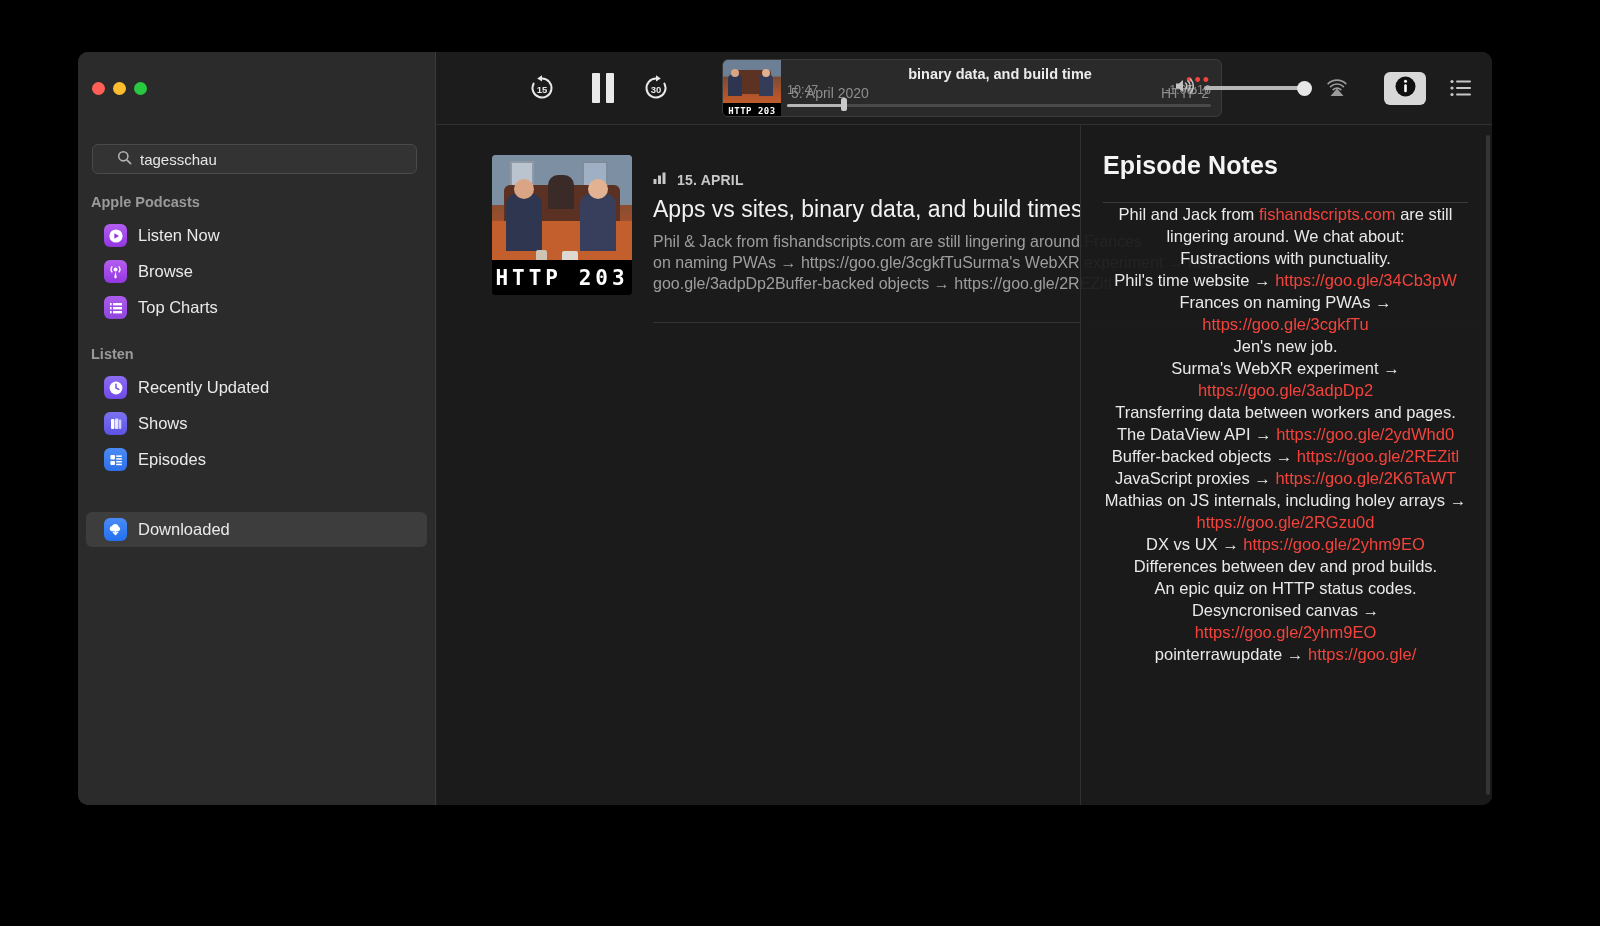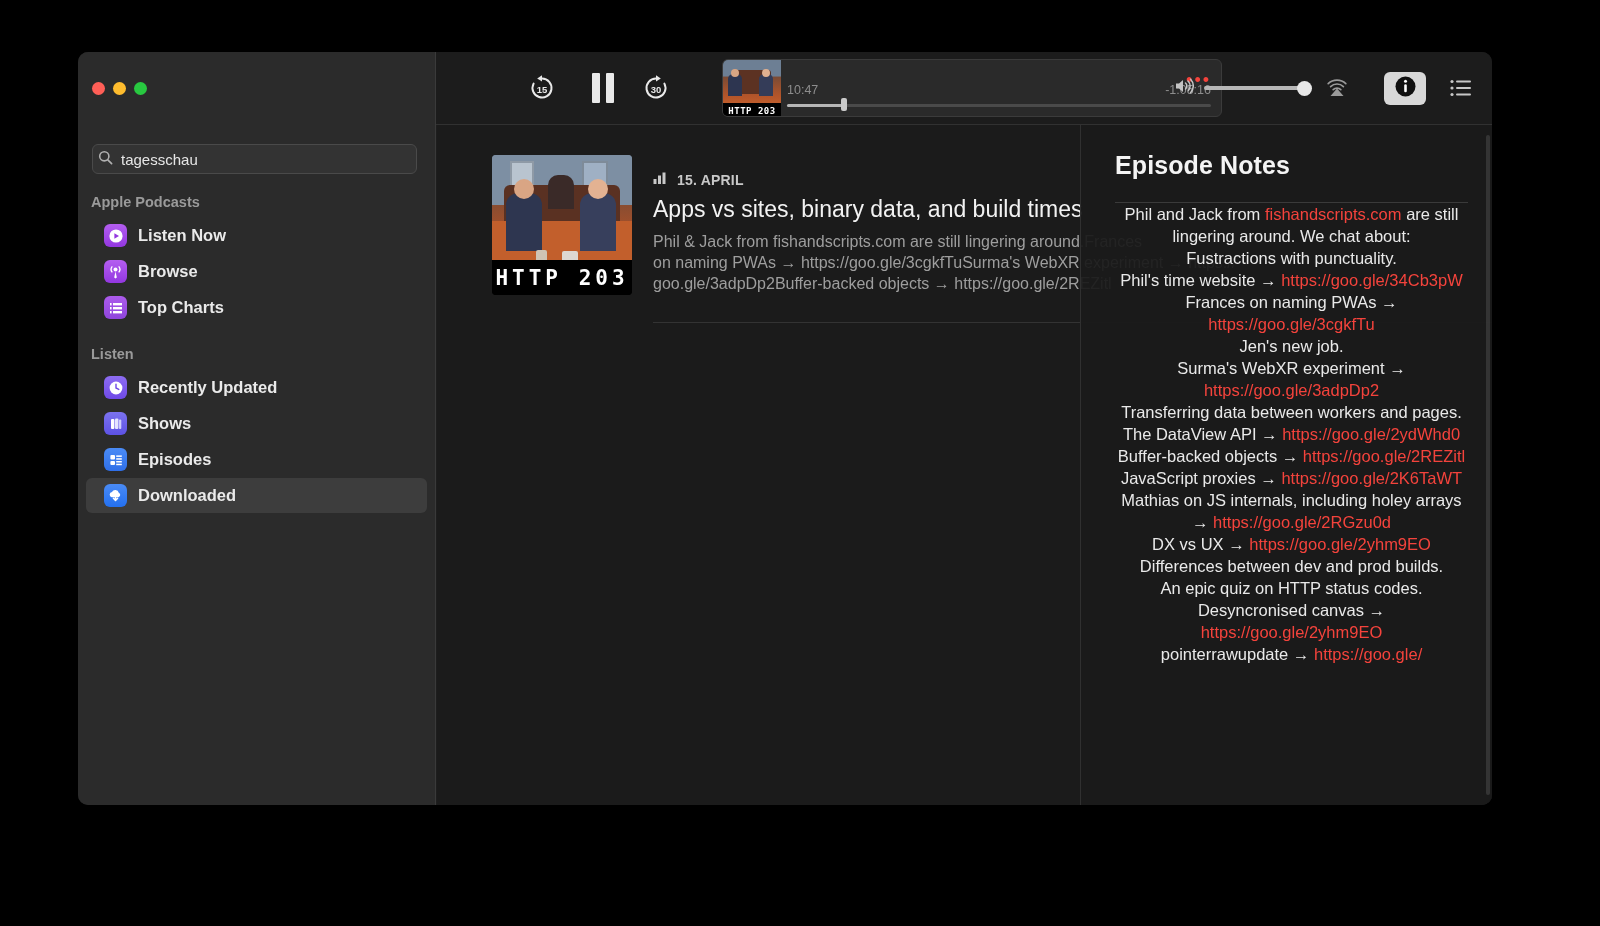--- a/index.html
+++ b/index.html
@@ -165,37 +165,37 @@
     border-right: 1px solid #3a3a3a;
     box-sizing: border-box;
   }
   #search-box {
     position: absolute; left: 14px; top: 20px;
     width: 325px; height: 30px;
     background: #333333;
     border: 1px solid #4a4a4a;
     border-radius: 6px;
     box-sizing: border-box;
-    display: flex; align-items: center; padding: 0 5px; gap: 8px;
+    display: flex; align-items: center; padding: 0 24px; gap: 8px;
   }
   #search-value {
     color: #e6e6e6; font-size: 15px;
   }
   .sb-header {
     position: absolute; left: 13px;
     color: #9a9a9a; font-size: 14.5px; font-weight: bold;
   }
   .sb-item {
     position: absolute; left: 8px; right: 8px;
     height: 35px; border-radius: 6px;
     display: flex; align-items: center; gap: 11px;
     padding-left: 18px; box-sizing: border-box;
   }
-  .sb-item.selected { background: #3d3d3d; }
-  .sb-label { color: #eaeaea; font-size: 16.5px; font-weight: bold; }
+  .sb-item.selected { background: #3d3d3d; margin-top: 34px; }
+  .sb-label { color: #eaeaea; font-size: 16.5px; }
   .sb-icon {
     width: 23px; height: 23px; border-radius: 6px;
     display: flex; align-items: center; justify-content: center;
     flex: 0 0 auto;
   }
 
   
   #main {
     position: absolute; left: 359px; top: 73px;
     right: 0; bottom: 0;
@@ -250,21 +250,21 @@
     width: 900px; height: 1px; background: #333333;
   }
 
   
   #notes-panel {
     position: absolute; right: 0; top: 0; bottom: 0;
     width: 412px;
     background: rgba(26,26,26,.93);
     border-left: 1px solid #303030;
     box-sizing: border-box;
-    padding: 26px 24px 0 34px;
+    padding: 26px 24px 0 22px;
     overflow: hidden;
   }
   #notes-title {
     color: #f4f4f4; font-size: 25px; font-weight: bold;
     letter-spacing: .1px;
   }
   #notes-rule {
     margin-top: 22px; height: 1px; background: #3a3a3a;
   }
   #notes-body {
@@ -320,20 +320,27 @@
     </div>
 
     <div id="nowplaying">
       <div id="np-art">
         <div class="sofa"></div>
           <div class="p1"></div>
           <div class="p2"></div>
         <div class="h1"></div>
           <div class="h2"></div>
         <div class="badge">HTTP 203</div>
+      </div>
+      <div id="np-text">
+        <div id="np-title">binary data, and build time</div>
+        <div id="np-sub">
+          <span>5. April 2020</span>
+          <span>HTTP 2</span>
+        </div>
       </div>
       <div style="position:absolute;right:10px;top:16px;color:#f4433c;font-size:18px;letter-spacing:2px;line-height:8px;">•••</div>
       <div id="np-scrub">
         <div id="np-times">
           <span>10:47</span>
           <span>-1:05:16</span>
         </div>
         <div id="np-track">
           <div id="np-fill"></div>
         </div>

